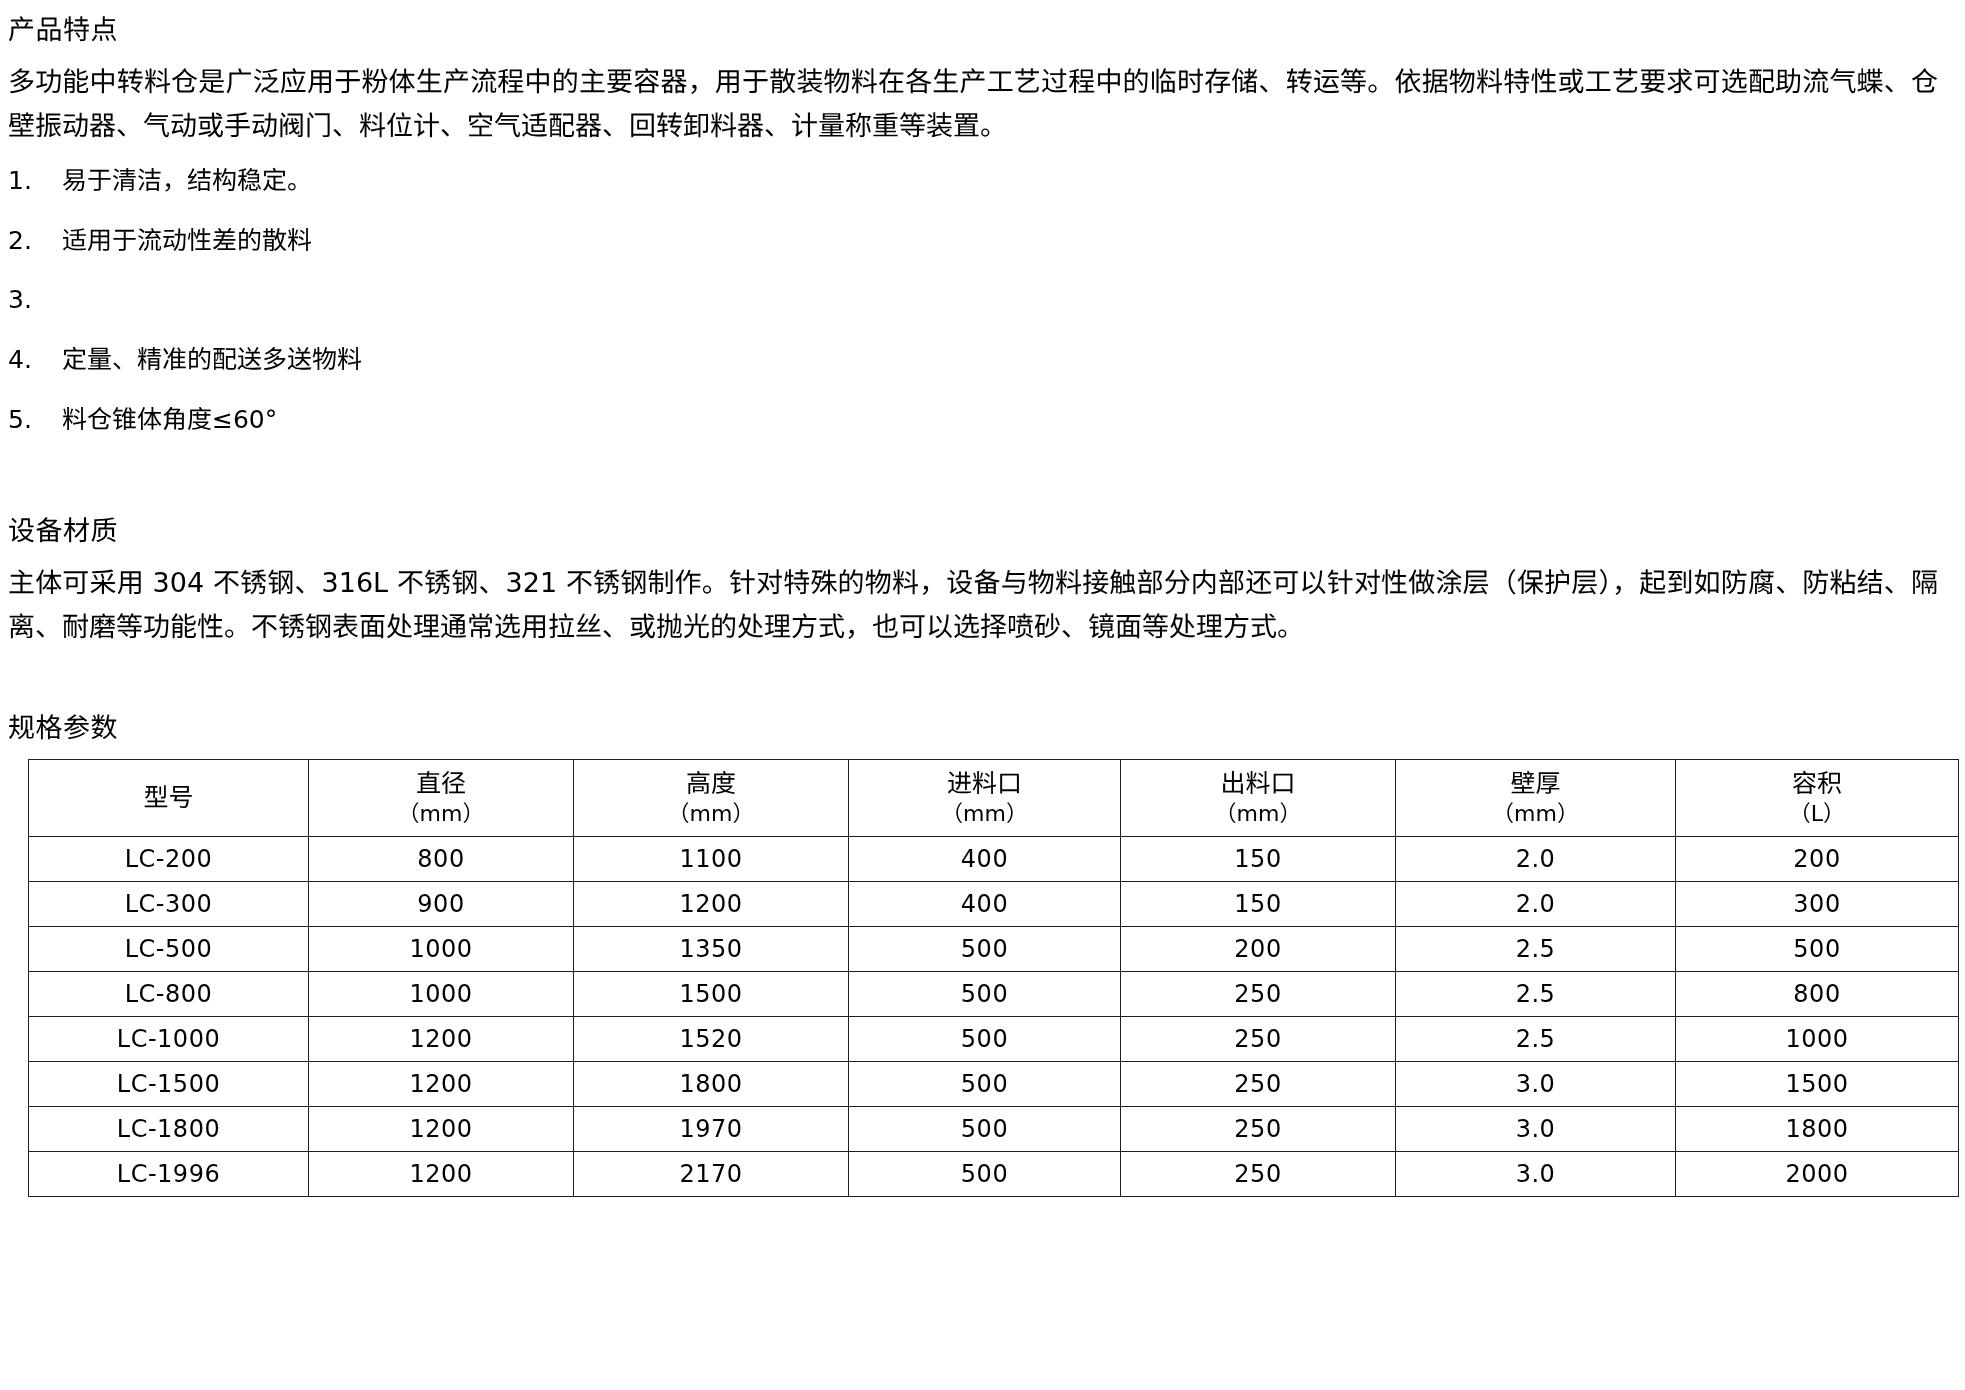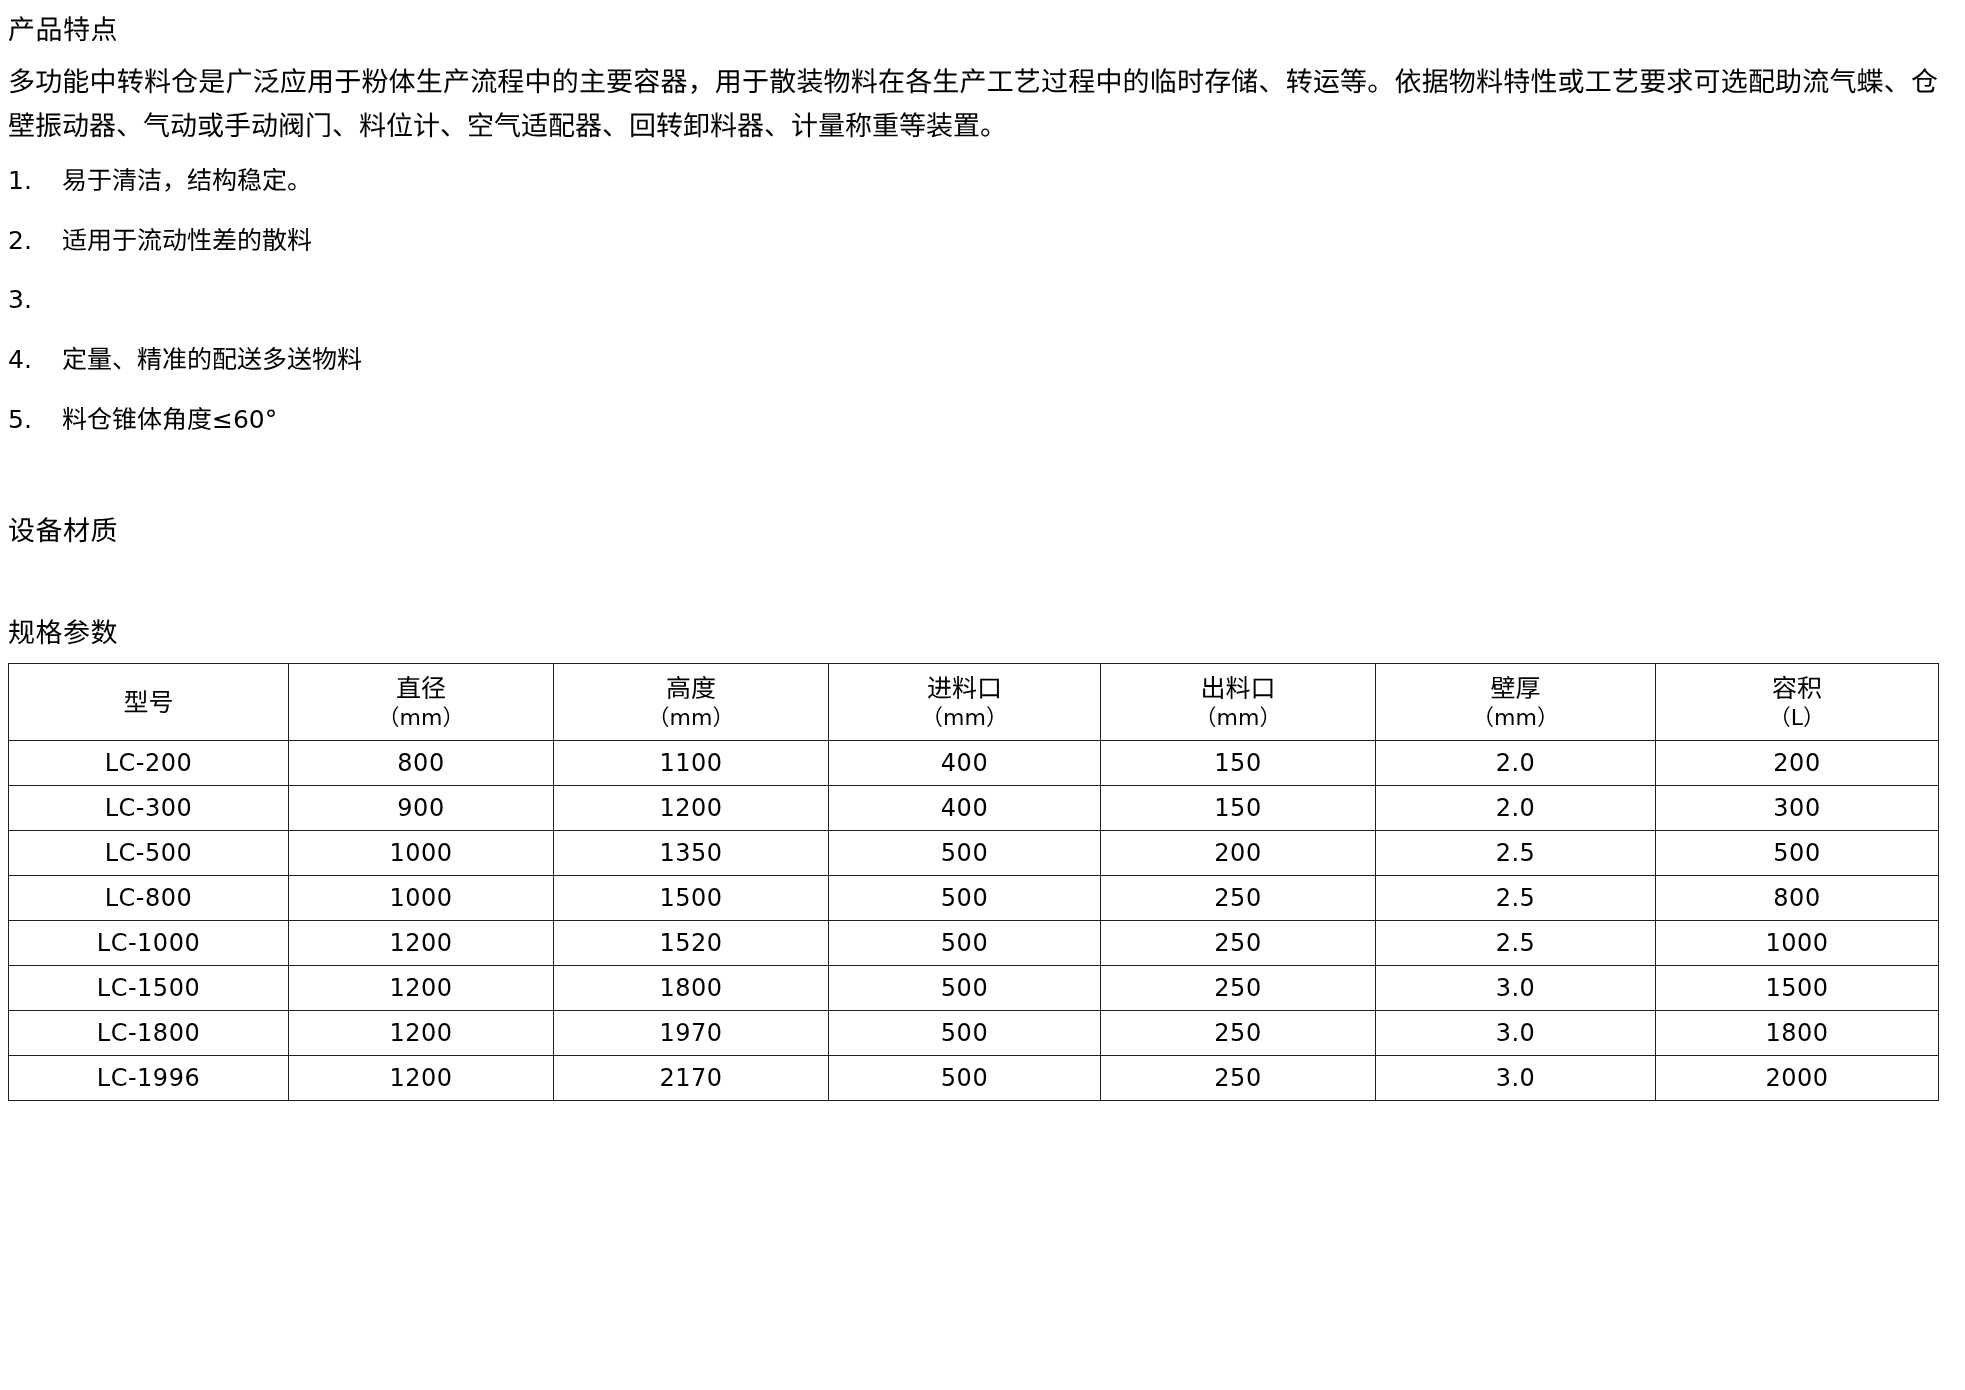--- a/index.html
+++ b/index.html
@@ -49,20 +49,21 @@
     flex: 0 0 54px;
     display: inline-block;
   }
   .gap-1 { height: 52px; }
   .gap-2 { height: 56px; }
 
   table.spec {
     border-collapse: collapse;
     width: 1930px;
     table-layout: fixed;
+    margin-left: 20px;
   }
   table.spec th, table.spec td {
     border: 1px solid #231f20;
     text-align: center;
     font-size: 24px;
     font-weight: normal;
     padding: 0;
     height: 44px;
     line-height: 1.25;
   }
@@ -116,20 +117,21 @@
     </li>
     <li>
       <span class="num">5.</span>
       <span class="txt">料仓锥体角度≤60°</span>
     </li>
   </ol>
 
   <div class="gap-1"></div>
 
   <h2 class="section-title">设备材质</h2>
+  <p class="para">主体可采用 304 不锈钢、316L 不锈钢、321 不锈钢制作。针对特殊的物料，设备与物料接触部分内部还可以针对性做涂层（保护层），起到如防腐、防粘结、隔离、耐磨等功能性。不锈钢表面处理通常选用拉丝、或抛光的处理方式，也可以选择喷砂、镜面等处理方式。</p>
 
   <div class="gap-2"></div>
 
   <h2 class="section-title">规格参数</h2>
 
   <table class="spec">
     <colgroup>
       <col class="c0">
         <col class="c1">
         <col class="c2">

